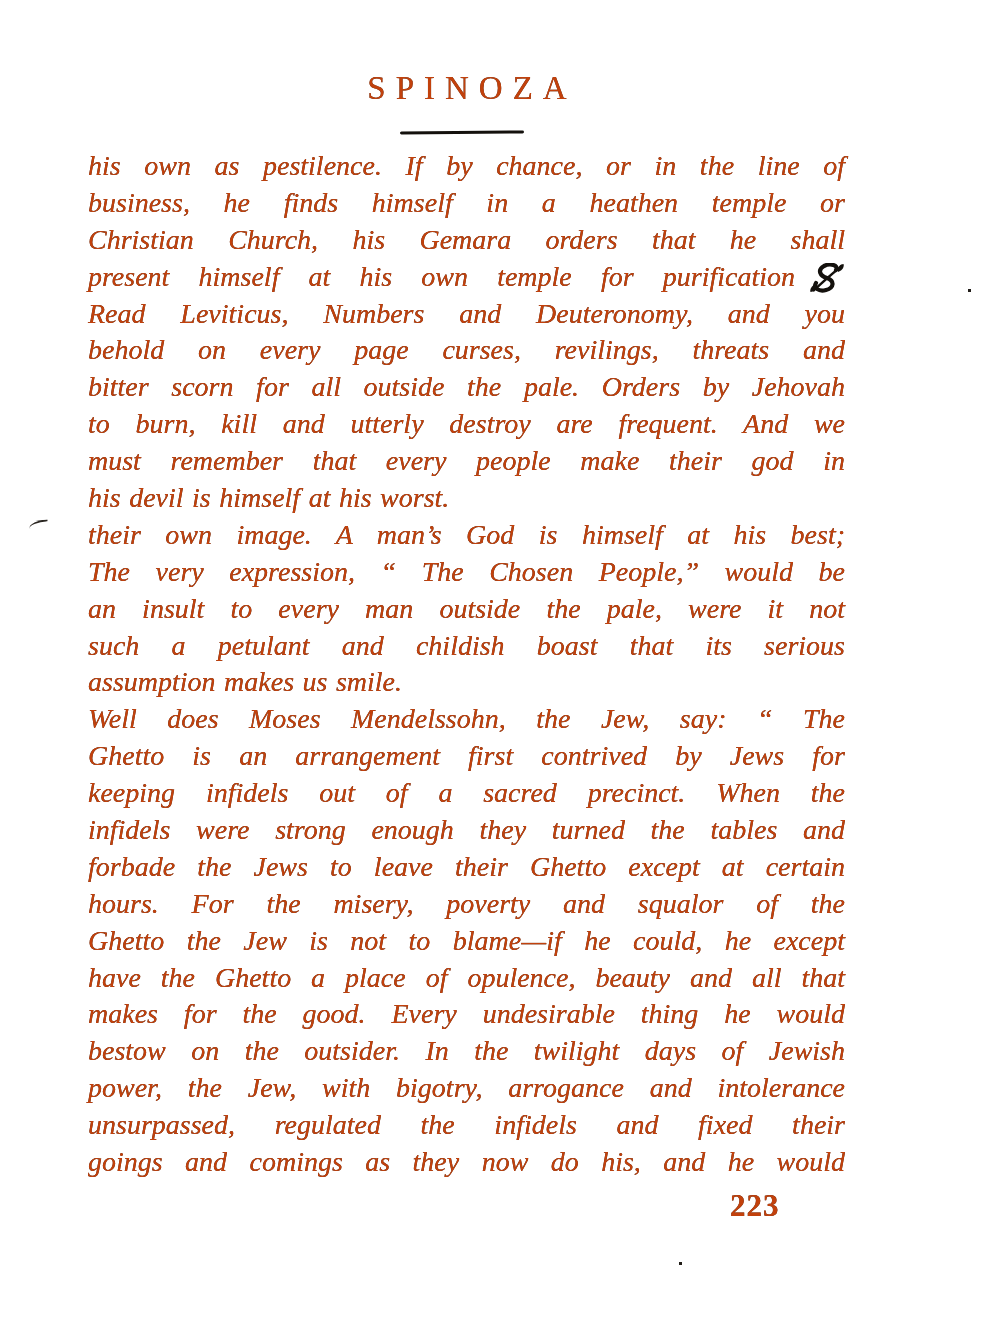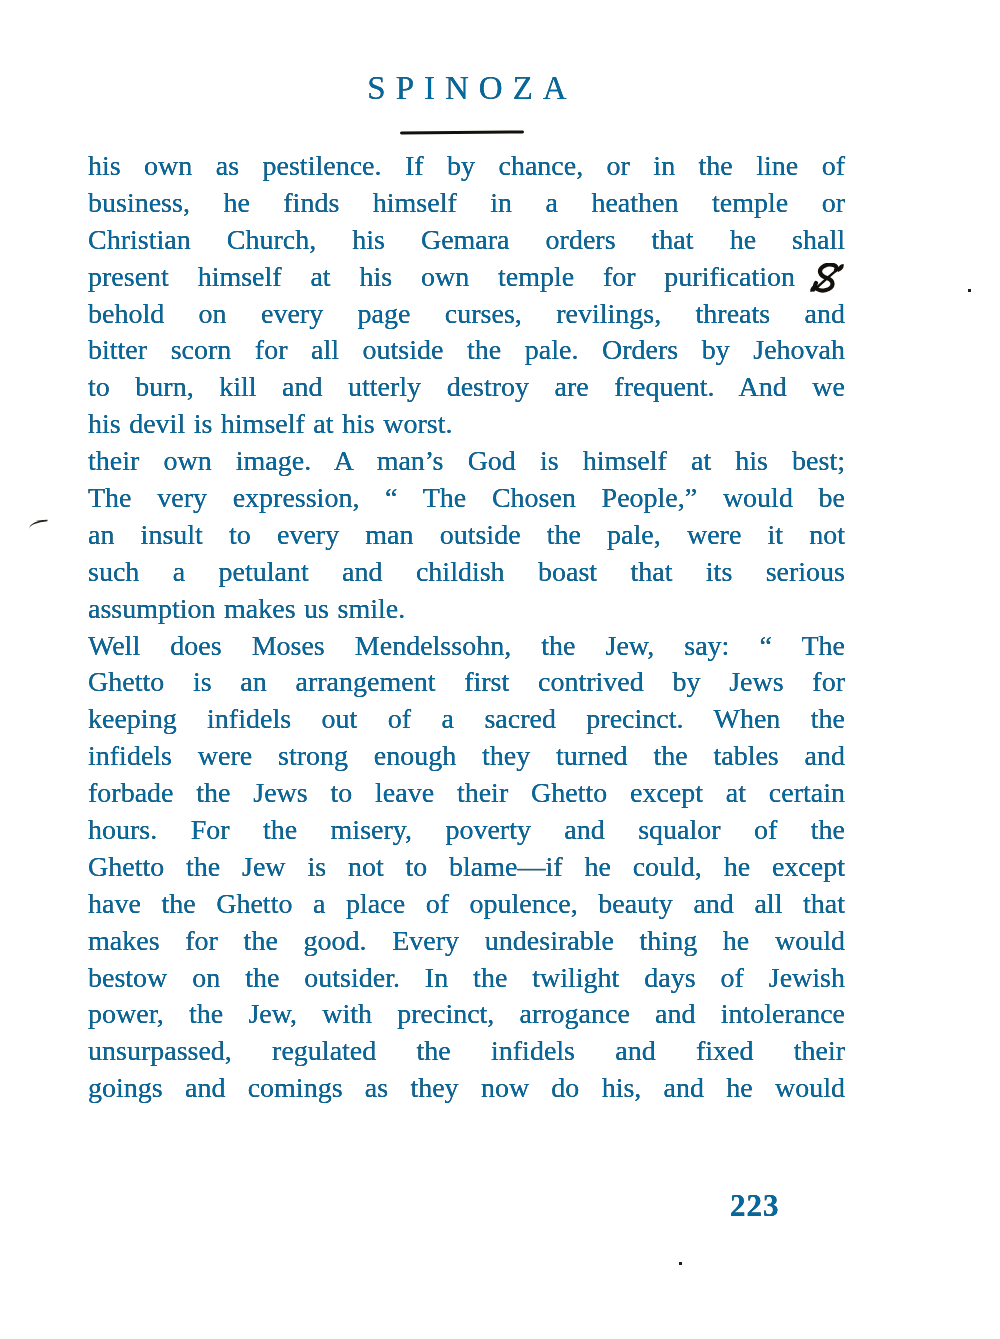--- a/index.html
+++ b/index.html
@@ -5,21 +5,21 @@
   html, body {
     margin: 0;
     padding: 0;
     background: #ffffff;
   }
   .page {
     position: relative;
     width: 1000px;
     height: 1339px;
     background: #ffffff;
-    color: #0369a1;
+    color: #c2410c;
     font-family: "Liberation Serif", "DejaVu Serif", serif;
     overflow: hidden;
   }
   .title {
     position: absolute;
     left: 88px;
     top: 70px;
     width: 758px;
     text-align: center;
     font-size: 33px;
@@ -40,20 +40,21 @@
   }
   .text-block {
     position: absolute;
     left: 88px;
     top: 148px;
     width: 757px;
     font-size: 28px;
     line-height: 36.9px;
     word-spacing: 1.5px;
     text-shadow: 0 0 0.6px rgba(20,17,13,0.9);
+    font-style: italic;
   }
   .line {
     height: 36.9px;
     white-space: normal;
   }
   .line.j {
     text-align: justify;
     text-align-last: justify;
     -moz-text-align-last: justify;
   }
@@ -121,40 +122,42 @@
         <span class="line-text">present himself at his own temple for purification</span>
     <span class="orn-icon">
       <svg viewBox="0 0 36 30" width="36" height="30" aria-hidden="true">
         <path d="M27 7 C 30 2, 21 0, 15 3 C 8 7, 11 13, 18 15 C 26 18, 25 25, 17 27 C 10 29, 4 25, 7 20" stroke="#14110d" stroke-width="4.2" fill="none" stroke-linecap="round"></path>
         <path d="M4 28 C 12 21, 22 11, 33 3" stroke="#14110d" stroke-width="2.4" fill="none"></path>
         <path d="M29 9 c 4.5 -1.5 6.5 -5.5 5.5 -8 c -3.2 0 -6.5 3.5 -5.5 8 z" fill="#14110d"></path>
         <path d="M7 21 c -4.5 1.5 -6.5 5.5 -5.5 8 c 3.2 0 6.5 -3.5 5.5 -8 z" fill="#14110d"></path>
       </svg>
     </span>
   </div>
+      <div class="line j"><span class="line-text">Read Leviticus, Numbers and Deuteronomy, and you</span></div>
       <div class="line j"><span class="line-text">behold on every page curses, revilings, threats and</span></div>
       <div class="line j"><span class="line-text">bitter scorn for all outside the pale. Orders by Jehovah</span></div>
       <div class="line j"><span class="line-text">to burn, kill and utterly destroy are frequent. And we</span></div>
+      <div class="line j"><span class="line-text">must remember that every people make their god in</span></div>
       <div class="line"><span class="line-text">his devil is himself at his worst.</span></div>
       <div class="line j"><span class="line-text">their own image. A man’s God is himself at his best;</span></div>
       <div class="line j"><span class="line-text">The very expression, “ The Chosen People,” would be</span></div>
       <div class="line j"><span class="line-text">an insult to every man outside the pale, were it not</span></div>
       <div class="line j"><span class="line-text">such a petulant and childish boast that its serious</span></div>
       <div class="line"><span class="line-text">assumption makes us smile.</span></div>
       <div class="line j"><span class="line-text">Well does Moses Mendelssohn, the Jew, say: “ The</span></div>
       <div class="line j"><span class="line-text">Ghetto is an arrangement first contrived by Jews for</span></div>
       <div class="line j"><span class="line-text">keeping infidels out of a sacred precinct. When the</span></div>
       <div class="line j"><span class="line-text">infidels were strong enough they turned the tables and</span></div>
       <div class="line j"><span class="line-text">forbade the Jews to leave their Ghetto except at certain</span></div>
       <div class="line j"><span class="line-text">hours. For the misery, poverty and squalor of the</span></div>
       <div class="line j"><span class="line-text">Ghetto the Jew is not to blame—if he could, he except</span></div>
       <div class="line j"><span class="line-text">have the Ghetto a place of opulence, beauty and all that</span></div>
       <div class="line j"><span class="line-text">makes for the good. Every undesirable thing he would</span></div>
       <div class="line j"><span class="line-text">bestow on the outsider. In the twilight days of Jewish</span></div>
-      <div class="line j"><span class="line-text">power, the Jew, with precinct, arrogance and intolerance</span></div>
+      <div class="line j"><span class="line-text">power, the Jew, with bigotry, arrogance and intolerance</span></div>
       <div class="line j"><span class="line-text">unsurpassed, regulated the infidels and fixed their</span></div>
       <div class="line j"><span class="line-text">goings and comings as they now do his, and he would</span></div>
     </div>
 
   <div class="page-number">223</div>
 
   <div class="stray-mark"></div>
   <div class="speck s1"></div>
   <div class="speck s2"></div>
 

